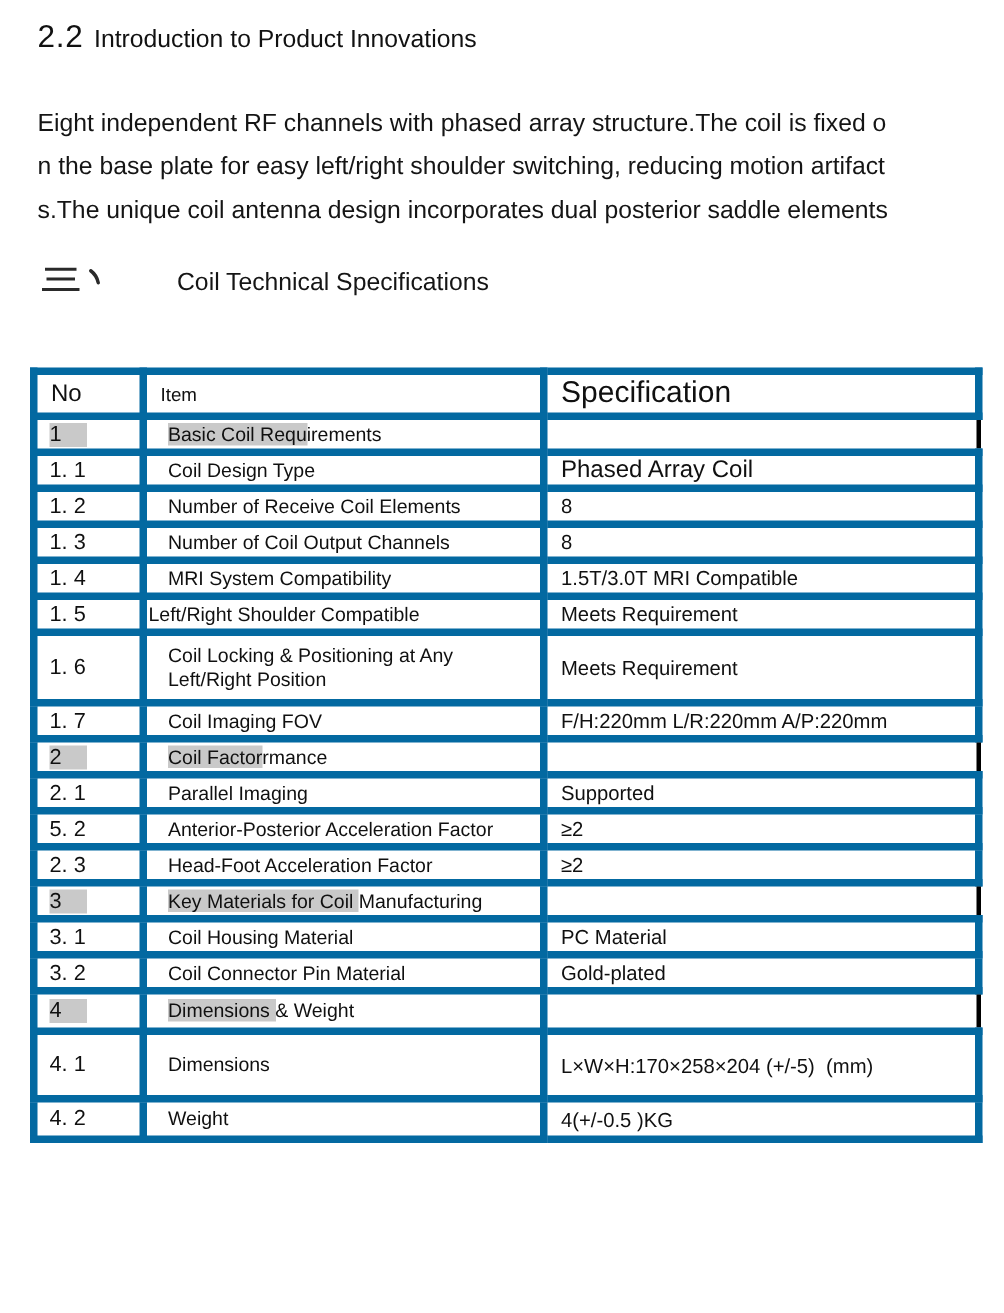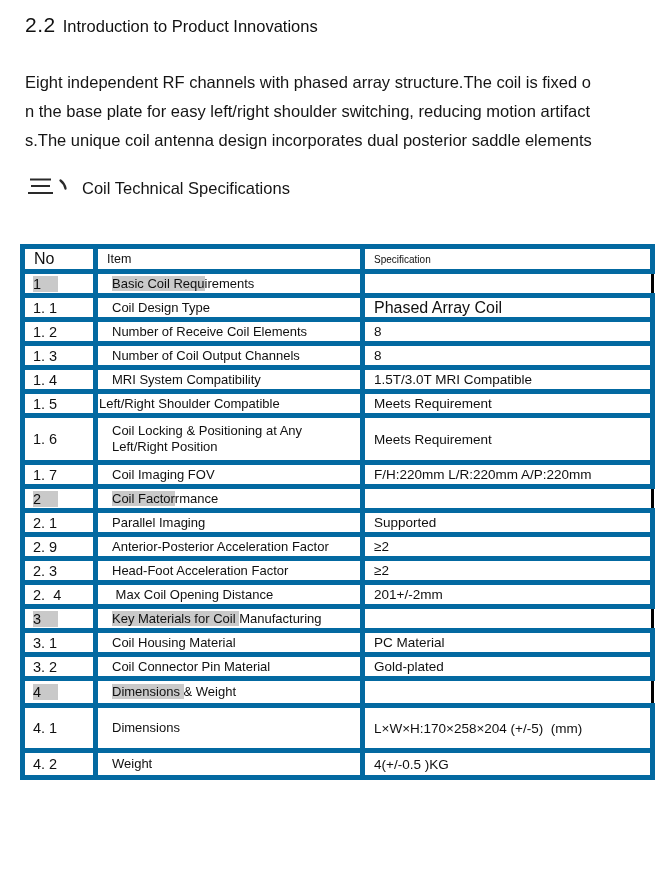--- a/index.html
+++ b/index.html
@@ -13,35 +13,35 @@
   
   .title{margin-left:5px;white-space:nowrap;}
   .title .num{font-size:21px;letter-spacing:0.5px;}
   .title .txt{font-size:16.5px;margin-left:7px;}
 
   
   .para{margin:31px 0 0 5px;font-size:16.5px;line-height:29px;color:#151515;}
   .para div{white-space:nowrap;}
 
   
-  .sect{margin:20px 0 0 5px;display:flex;align-items:center;font-size:16.5px;color:#151515;}
+  .sect{margin:20px 0 0 5px;display:flex;align-items:center;font-size:16.5px;color:#151515;gap:36px;}
   .sect .marker{display:inline-block;margin-right:13px;}
 
   
   table{
     border-collapse:collapse;table-layout:fixed;width:630px;margin-top:43px;
     color:#101010;
   }
   table{border:2px solid #000;}
   td,th{border:5px solid #0369a1;vertical-align:middle;overflow:hidden;}
   thead tr{height:24px;}
   th{font-weight:normal;text-align:left;}
   th.h-no{font-size:16px;padding-left:9px;}
   th.h-item{font-size:12.5px;padding-left:9px;}
-  th.h-spec{font-size:10px;padding-left:9px;margin-top:47px;}
+  th.h-spec{font-size:20px;padding-left:9px;margin-top:47px;}
   td.col-no{font-size:14.5px;padding:0 0 0 8px;}
   td.col-item{font-size:13px;padding:0 3px 0 14px;line-height:16px;}
   td.col-item.flush{padding-left:1px;white-space:nowrap;}
   td.col-spec{font-size:13.5px;padding:0 3px 0 9px;white-space:nowrap;}
   td.col-spec.thick{border:3px solid #000;}
   td.col-spec.large{font-size:16px;}
   .hl{background:#c9c9c9;}
   .hl-no{display:inline-block;min-width:25px;}
 </style>
 </head>
@@ -131,33 +131,28 @@
           <td class="col-no"><span class="hl hl-no">2</span></td>
           <td class="col-item"><span class="hl">Coil Factor</span>rmance</td>
           <td class="col-spec thick"></td>
         </tr>
         <tr style="height: 24px;">
           <td class="col-no">2. 1</td>
           <td class="col-item">Parallel Imaging</td>
           <td class="col-spec">Supported</td>
         </tr>
         <tr style="height: 24px;">
-          <td class="col-no">2. 9</td>
+          <td class="col-no">5. 2</td>
           <td class="col-item">Anterior-Posterior Acceleration Factor</td>
           <td class="col-spec">≥2</td>
         </tr>
         <tr style="height: 24px;">
           <td class="col-no">2. 3</td>
           <td class="col-item">Head-Foot Acceleration Factor</td>
           <td class="col-spec">≥2</td>
-        </tr>
-        <tr style="height: 24px;">
-          <td class="col-no">2.&nbsp; 4</td>
-          <td class="col-item">&nbsp;Max Coil Opening Distance</td>
-          <td class="col-spec">201+/-2mm</td>
         </tr>
         <tr style="height: 24px;">
           <td class="col-no"><span class="hl hl-no">3</span></td>
           <td class="col-item"><span class="hl">Key Materials for Coil </span>Manufacturing</td>
           <td class="col-spec thick"></td>
         </tr>
         <tr style="height: 24px;">
           <td class="col-no">3. 1</td>
           <td class="col-item">Coil Housing Material</td>
           <td class="col-spec">PC Material</td>

